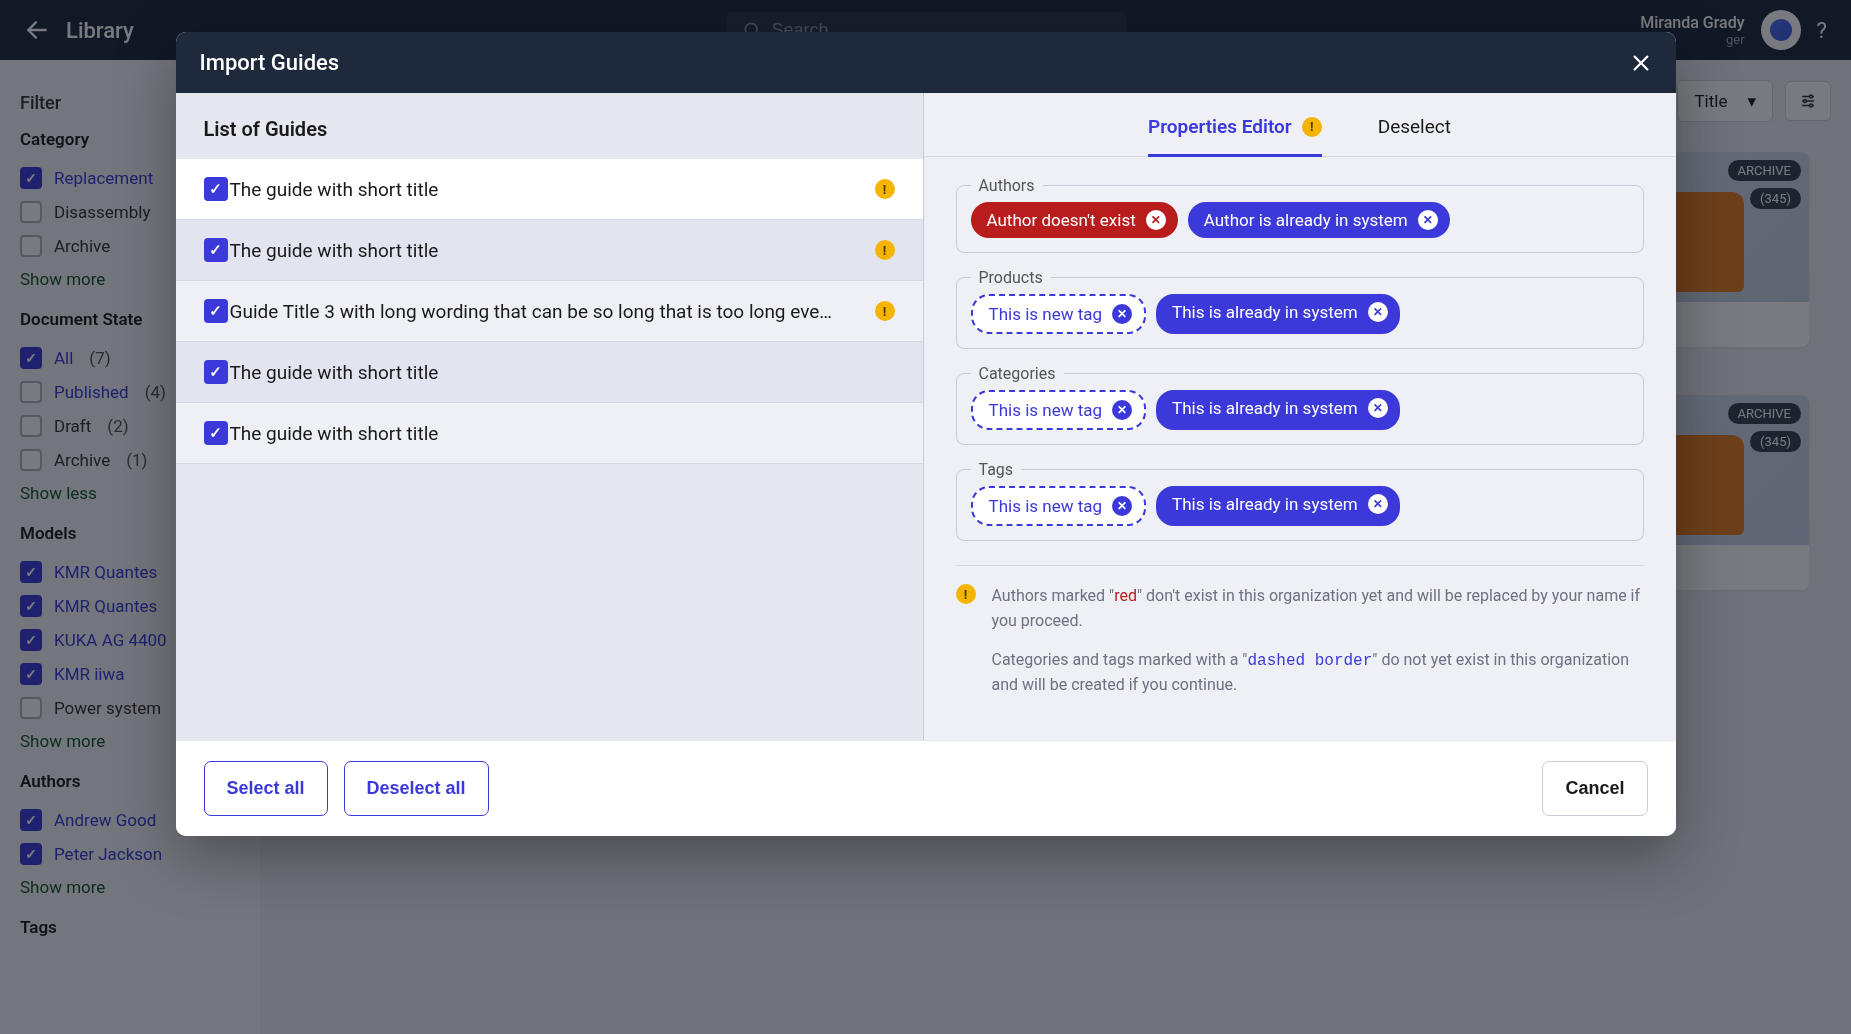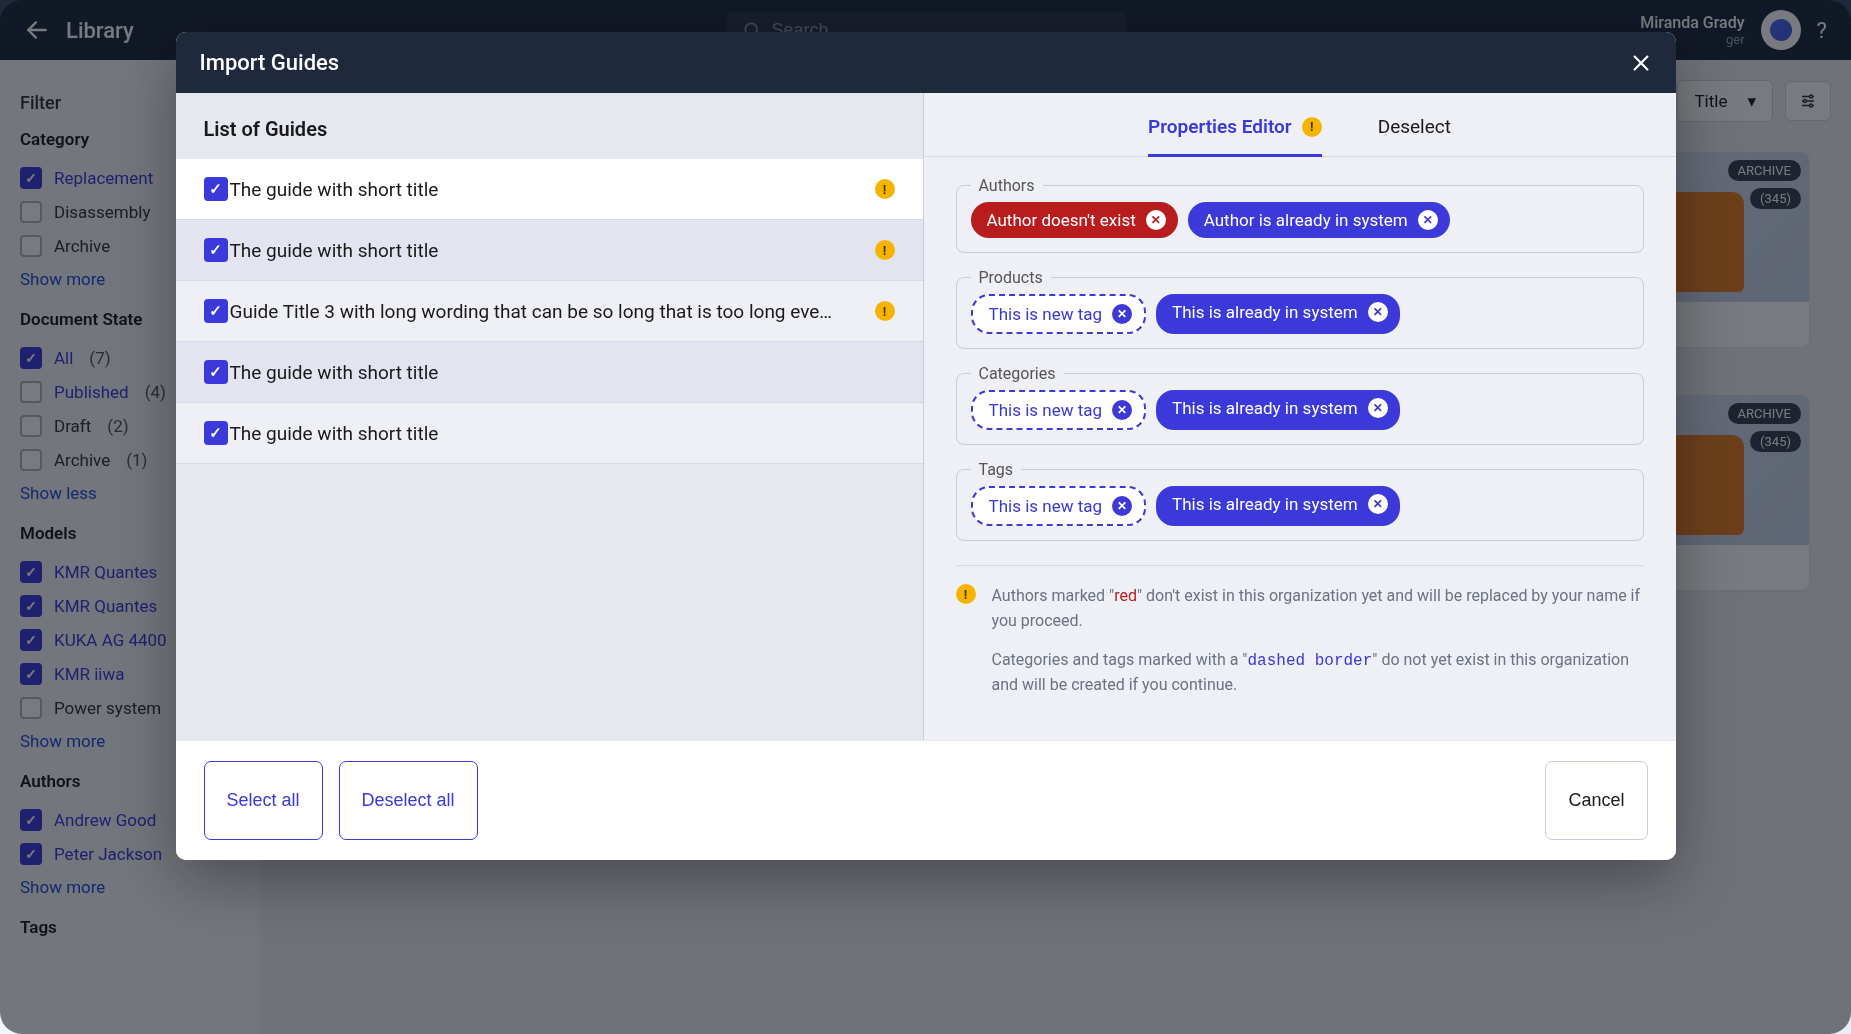--- a/index.html
+++ b/index.html
@@ -27,36 +27,36 @@
 .filter-title { font-size: 18px; font-weight: 500; margin-bottom: 16px; color: #333; }
 .filter-section { margin-bottom: 20px; }
 .filter-heading { font-size: 17px; font-weight: 600; margin-bottom: 12px; color: #1a1a1a; }
 .filter-item { display: flex; align-items: center; gap: 12px; padding: 6px 0; font-size: 17px; }
 .cbx { width: 22px; height: 22px; border-radius: 4px; border: 2px solid #b0b5c3; background: #fff; display: flex; align-items: center; justify-content: center; cursor: pointer; flex-shrink: 0; }
 .cbx.checked { background: #3b39d9; border-color: #3b39d9; }
 .cbx.checked::after { content: "✓"; color: #fff; font-size: 14px; font-weight: bold; }
 .filter-label { color: #333; }
 .filter-label.active { color: #3b39d9; }
 .filter-count { color: #555; margin-left: 4px;}
-.show-more { color: #1d4ed8; font-size: 17px; cursor: pointer; margin-top: 6px; }
+.show-more { color: #14532d; font-size: 17px; cursor: pointer; margin-top: 6px; }
 
 
 .main-area { flex: 1; background: #ecedf2; position: relative; padding: 20px; }
 .result-controls { display: flex; align-items: center; justify-content: flex-end; gap: 12px; margin-bottom: 16px; }
 .sort-btn { background: #fff; border: 1px solid #d0d5dd; border-radius: 6px; padding: 10px 16px; font-size: 17px; display: flex; align-items: center; gap: 20px; cursor: pointer; }
 .card { background: #fff; border-radius: 8px; width: 220px; overflow: hidden; margin-bottom: 24px; box-shadow: 0 1px 3px rgba(0,0,0,0.05); }
 .card-img { height: 150px; background: linear-gradient(135deg, #d8e0ee, #c5d0e5); position: relative; }
 .robot-shape { position: absolute; bottom: 10px; left: 50%; transform: translateX(-50%); width: 90px; height: 100px; background: #e67e22; border-radius: 12px 12px 6px 6px; }
 .chip-archive { position: absolute; top: 8px; right: 8px; background: #374151; color: #fff; font-size: 13px; padding: 4px 10px; border-radius: 12px; line-height:1;}
 .chip-count { position: absolute; top: 36px; right: 8px; background: #374151; color: #fff; font-size: 13px; padding: 4px 10px; border-radius: 12px; line-height:1;}
 .card-body { padding: 12px 14px; }
 .card-title { font-size: 15px; color: #333; line-height: 1.4; }
 
 
-.overlay { position: absolute; inset: 0; background: rgba(10, 12, 22, 0.55); display: flex; align-items: flex-start; justify-content: center; padding-top: 32px; padding-bottom: 40px; border-radius: 22px;}
+.overlay { position: absolute; inset: 0; background: rgba(10, 12, 22, 0.55); display: flex; align-items: flex-start; justify-content: center; padding-top: 32px; padding-bottom: 40px;}
 .dialog { width: 1500px; max-width: 92vw; background: #fff; border-radius: 10px; overflow: hidden; display: flex; flex-direction: column; box-shadow: 0 20px 60px rgba(0,0,0,0.35); }
 .dialog-header { background: #1e293b; color: #fff; display: flex; align-items: center; justify-content: space-between; padding: 18px 24px; }
 .dialog-title { font-size: 22px; font-weight: 500; }
 .close-x { cursor: pointer; font-size: 24px; }
 
 .dialog-body { display: flex; flex: 1; min-height: 0; background: #e6e8f0; }
 .left-pane { width: 748px; display: flex; flex-direction: column; border-right: 1px solid #c8ccd8; }
 .list-header { padding: 24px 28px 18px; font-size: 20px; font-weight: 600; background: #e6e8f0; }
 .guide-list { flex: 1; overflow-y: auto; }
 .guide-row { display: flex; align-items: center; gap: 2px; padding: 18px 28px; border-bottom: 1px solid #d6d9e3; background: #eef0f6; }
@@ -86,21 +86,21 @@
 .tag.exist .tag-x { background: #fff; color: #3b39d9; }
 .tag.new .tag-x { background: #3b39d9; color: #fff; }
 
 .notice-box { display: flex; gap: 16px; border-top: 1px solid #d6d9e3; padding-top: 18px; margin-top: 8px; }
 .notice-text { font-size: 16px; color: #6b7280; line-height: 1.55; }
 .notice-text p { margin-bottom: 14px; }
 .red-word { color: #b91c1c; }
 .dashed-word { color: #3b39d9; font-family: Liberation Mono, monospace; }
 
 .dialog-footer { display: flex; align-items: center; padding: 20px 28px; background: #fff; border-top: 1px solid #e5e7eb; gap: 16px; }
-.btn { padding: 28px 22px; border-radius: 7px; font-size: 18px; cursor: pointer; border: none; font-weight: 400;}
+.btn { padding: 16px 22px; border-radius: 7px; font-size: 18px; cursor: pointer; border: none; font-weight: 700;}
 .btn.outline { background: #fff; border: 1.5px solid #3b39d9; color: #3b39d9; }
 .btn.outline-gray { background: #fff; border: 1.5px solid #c8ccd8; color: #1a1a1a; }
 .btn.primary { background: #3b39d9; color: #fff; }
 .footer-spacer { flex: 1; }
 
 .cards-grid{ position:absolute; right: 42px; top: 92px; display:flex; flex-direction:column; gap:24px;}
 svg { display: block; }
 </style>
 </head>
 <body>

